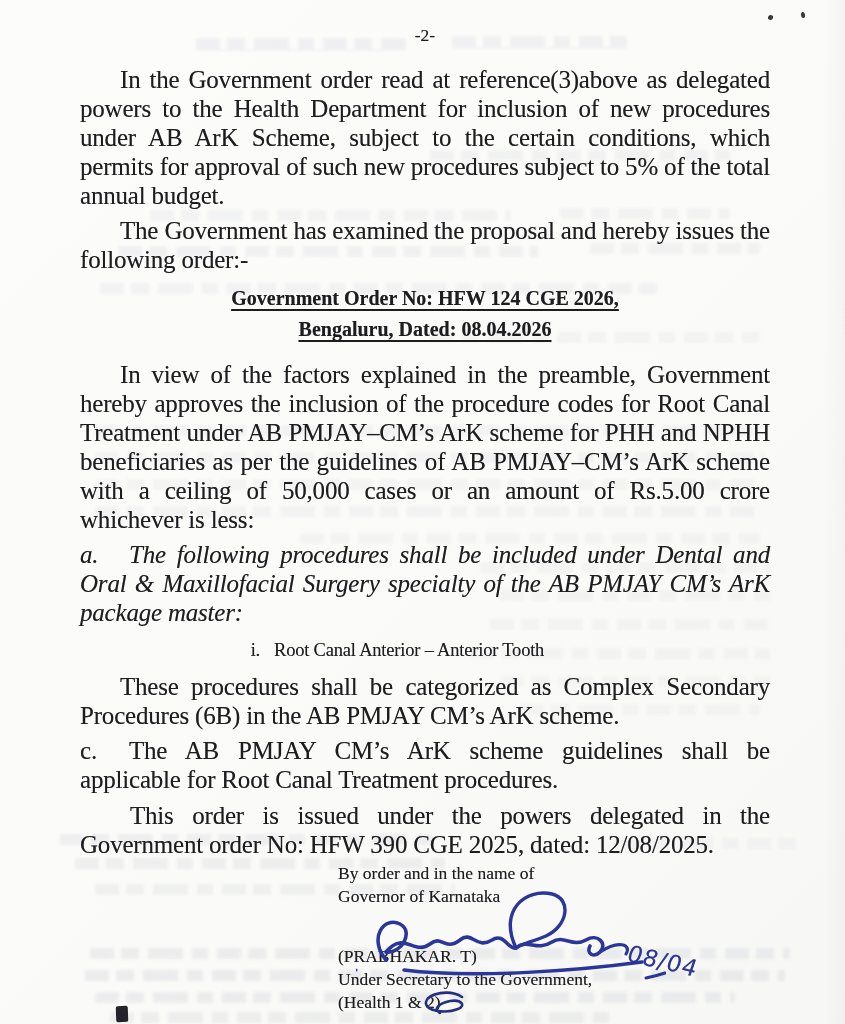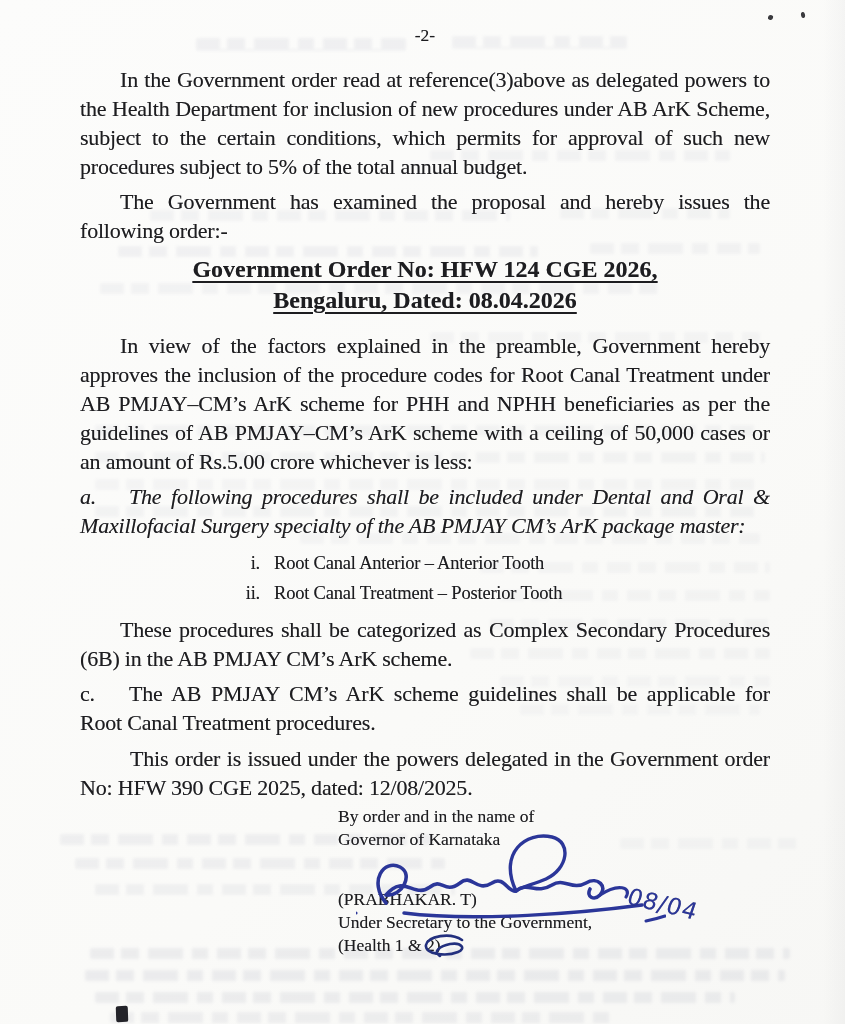--- a/index.html
+++ b/index.html
@@ -7,28 +7,28 @@
     position:relative;
     width:845px;height:1024px;
     margin:0 auto;
     background:linear-gradient(135deg,#fcfcfb 0%,#fafaf8 60%,#f7f7f5 100%);
     overflow:hidden;
     font-family:"Liberation Serif","DejaVu Serif",serif;
     color:var(--text,#1d1d20);
   }
   .content{position:absolute;left:80px;top:24px;width:690px;z-index:3;}
   .doc-text{
-    font-size:22px;line-height:29px;letter-spacing:-0.2px;
+    font-size:25px;line-height:29px;letter-spacing:-0.2px;
     text-align:justify;margin:0 0 6px 0;
     text-shadow:0 0 .6px rgba(25,25,30,.45);
   }
   .indent{text-indent:40px;}
   .page-number{text-align:center;font-size:17.5px;line-height:22px;margin:0 0 19px 0;text-shadow:0 0 .6px rgba(25,25,30,.45);}
   .order-heading{
-    text-align:center;font-weight:bold;font-size:24px;line-height:31px;
+    text-align:center;font-weight:bold;font-size:20px;line-height:31px;
     margin:9px 0 15px 0;text-shadow:0 0 .6px rgba(25,25,30,.5);
   }
   .order-heading .u{text-decoration:underline;text-decoration-thickness:2px;text-underline-offset:3.5px;}
   .item{margin-bottom:7px;}
   .item-letter{display:inline-block;width:49px;text-indent:0;}
   .sublist{margin:1px 0 7px 150px;}
   .subitem{display:flex;font-size:18.5px;line-height:30px;letter-spacing:-0.2px;text-shadow:0 0 .6px rgba(25,25,30,.45);}
   .sublabel{flex:none;width:30px;text-align:right;margin-right:14px;}
   
   .sig{
@@ -112,24 +112,20 @@
 
     <p class="doc-text indent">In view of the factors explained in the preamble, Government hereby approves the inclusion of the procedure codes for Root Canal Treatment under AB PMJAY–CM’s ArK scheme for PHH and NPHH beneficiaries as per the guidelines of AB PMJAY–CM’s ArK scheme with a ceiling of 50,000 cases or an amount of Rs.5.00 crore whichever is less:</p>
 
     <p class="doc-text item" style="margin-bottom:8px;font-style:italic;"><span class="item-letter">a.</span><span>The following procedures shall be included under Dental and Oral &amp; Maxillofacial Surgery specialty of the AB PMJAY CM’s ArK package master:</span></p>
 
     <div class="sublist">
       <div class="subitem">
         <span class="sublabel">i.</span>
         <span>Root Canal Anterior – Anterior Tooth</span>
       </div>
-      <div class="subitem">
-        <span class="sublabel">ii.</span>
-        <span>Root Canal Treatment – Posterior Tooth</span>
-      </div>
     </div>
 
     <p class="doc-text indent">These procedures shall be categorized as Complex Secondary Procedures (6B) in the AB PMJAY CM’s ArK scheme.</p>
 
 
     <p class="doc-text item"><span class="item-letter">c.</span><span>The AB PMJAY CM’s ArK scheme guidelines shall be applicable for Root Canal Treatment procedures.</span></p>
 
     <p class="doc-text indent" style="text-indent:50px;margin-bottom:3px;">This order is issued under the powers delegated in the Government order No: HFW 390 CGE 2025, dated: 12/08/2025.</p>
 
     <div class="sig">

